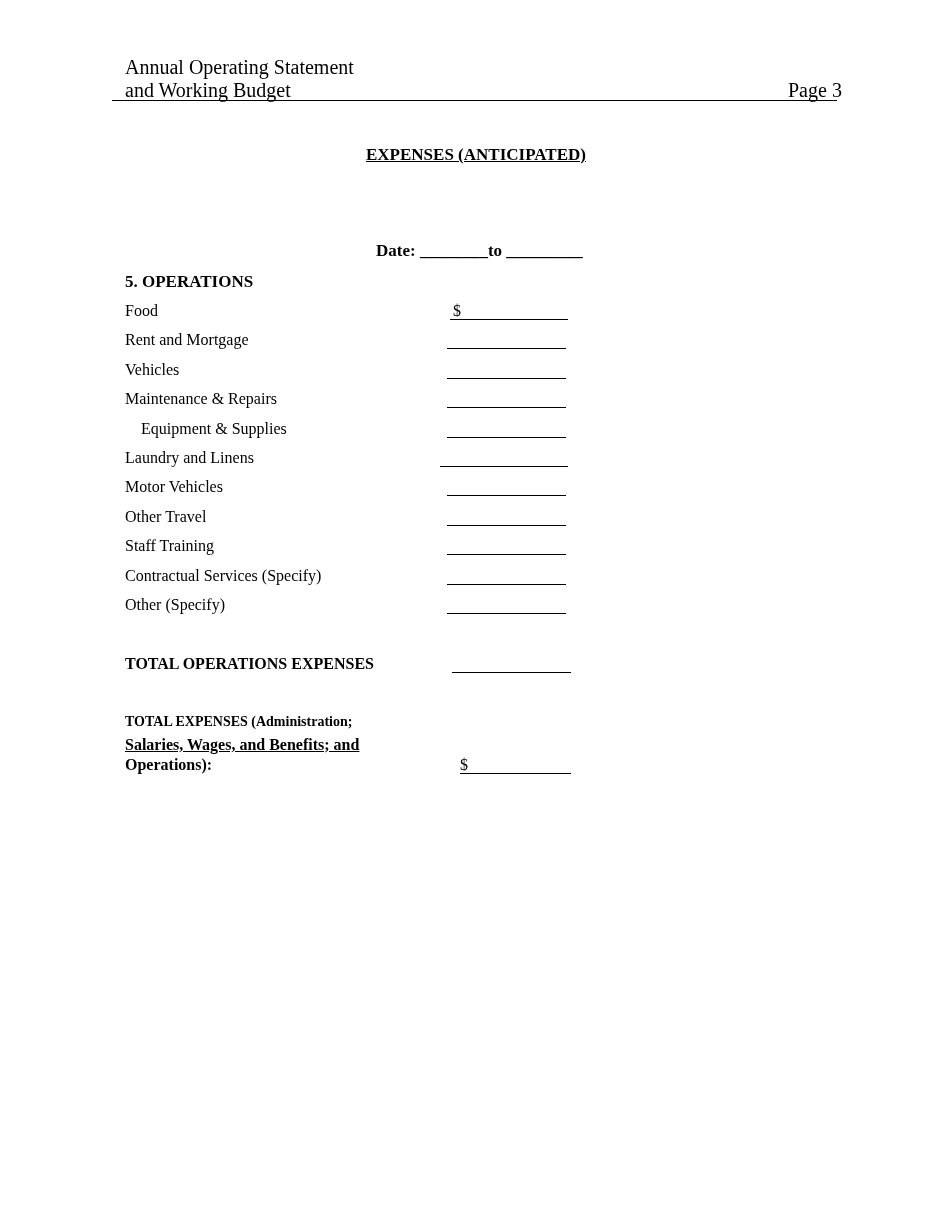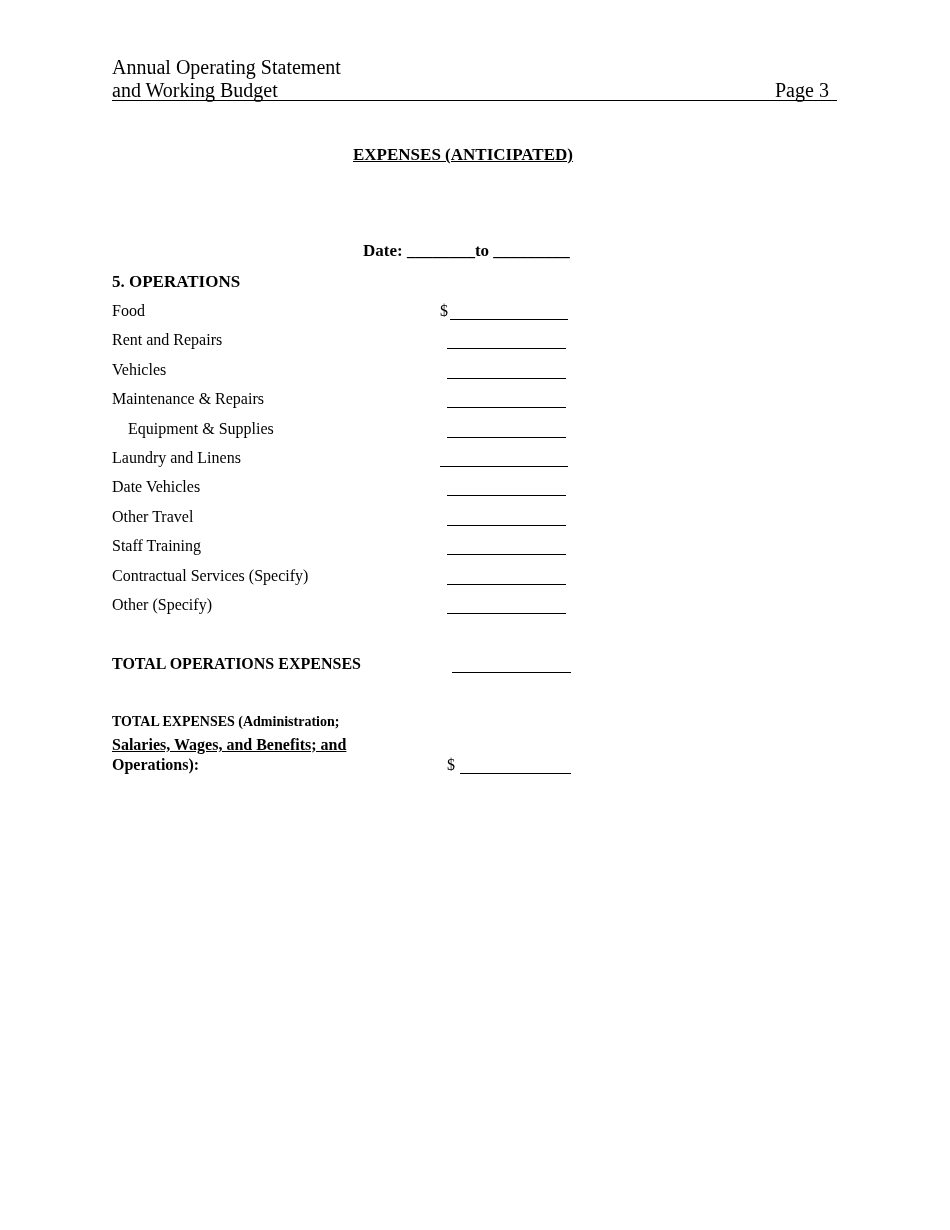--- a/index.html
+++ b/index.html
@@ -1,20 +1,20 @@
 <!DOCTYPE html>
 <html><head>
   <meta charset="utf-8">
   <style>
     html, body { margin: 0; padding: 0; background: #ffffff; }
     body {
       width: 950px; height: 1230px; position: relative; overflow: hidden;
       font-family: "Liberation Serif", "DejaVu Serif", serif; color: #000;
     }
-    .abs { position: absolute; white-space: nowrap; }
+    .abs { position: absolute; white-space: nowrap; margin-left: 13px; }
     .hdr { font-size: 20px; line-height: 23px; }
     .hdr-line { position: absolute; left: 112px; top: 100px; width: 725px; height: 1px; background: #000; }
     .title { font-size: 17px; font-weight: bold; text-decoration: underline; }
     .date { font-size: 17px; font-weight: bold; }
     .section { font-size: 17px; font-weight: bold; }
     .item { font-size: 16px; }
     .blank { position: absolute; height: 1px; background: #000; }
     .dollar { font-size: 16px; }
     .bold16 { font-size: 16px; font-weight: bold; }
     .bold18 { font-size: 14px; font-weight: bold; text-align: right; }
@@ -35,36 +35,36 @@
   <span>_________</span>
 </div>
 
 <div class="abs section" style="left:112px; top:272px;">5.  OPERATIONS</div>
 
 <div>
   <div class="abs item" style="left:112px; top:302px;">Food</div>
   <div class="abs dollar" style="left:440px; top:302px;">$</div>
   <div class="blank" style="left:450px; top:319px; width:118px;"></div>
 
-  <div class="abs item" style="left:112px; top:331px;">Rent and Repairs</div>
+  <div class="abs item" style="left:112px; top:331px;">Rent and Mortgage</div>
   <div class="blank" style="left:447px; top:348px; width:119px;"></div>
 
   <div class="abs item" style="left:112px; top:361px;">Vehicles</div>
   <div class="blank" style="left:447px; top:378px; width:119px;"></div>
 
   <div class="abs item" style="left:112px; top:390px;">Maintenance &amp; Repairs</div>
   <div class="blank" style="left:447px; top:407px; width:119px;"></div>
 
   <div class="abs item" style="left:128px; top:420px;">Equipment &amp; Supplies</div>
   <div class="blank" style="left:447px; top:437px; width:119px;"></div>
 
   <div class="abs item" style="left:112px; top:449px;">Laundry and Linens</div>
   <div class="blank" style="left:440px; top:466px; width:128px;"></div>
 
-  <div class="abs item" style="left:112px; top:478px;">Date Vehicles</div>
+  <div class="abs item" style="left:112px; top:478px;">Motor Vehicles</div>
   <div class="blank" style="left:447px; top:495px; width:119px;"></div>
 
   <div class="abs item" style="left:112px; top:508px;">Other Travel</div>
   <div class="blank" style="left:447px; top:525px; width:119px;"></div>
 
   <div class="abs item" style="left:112px; top:537px;">Staff Training</div>
   <div class="blank" style="left:447px; top:554px; width:119px;"></div>
 
   <div class="abs item" style="left:112px; top:567px;">Contractual Services (Specify)</div>
   <div class="blank" style="left:447px; top:584px; width:119px;"></div>

